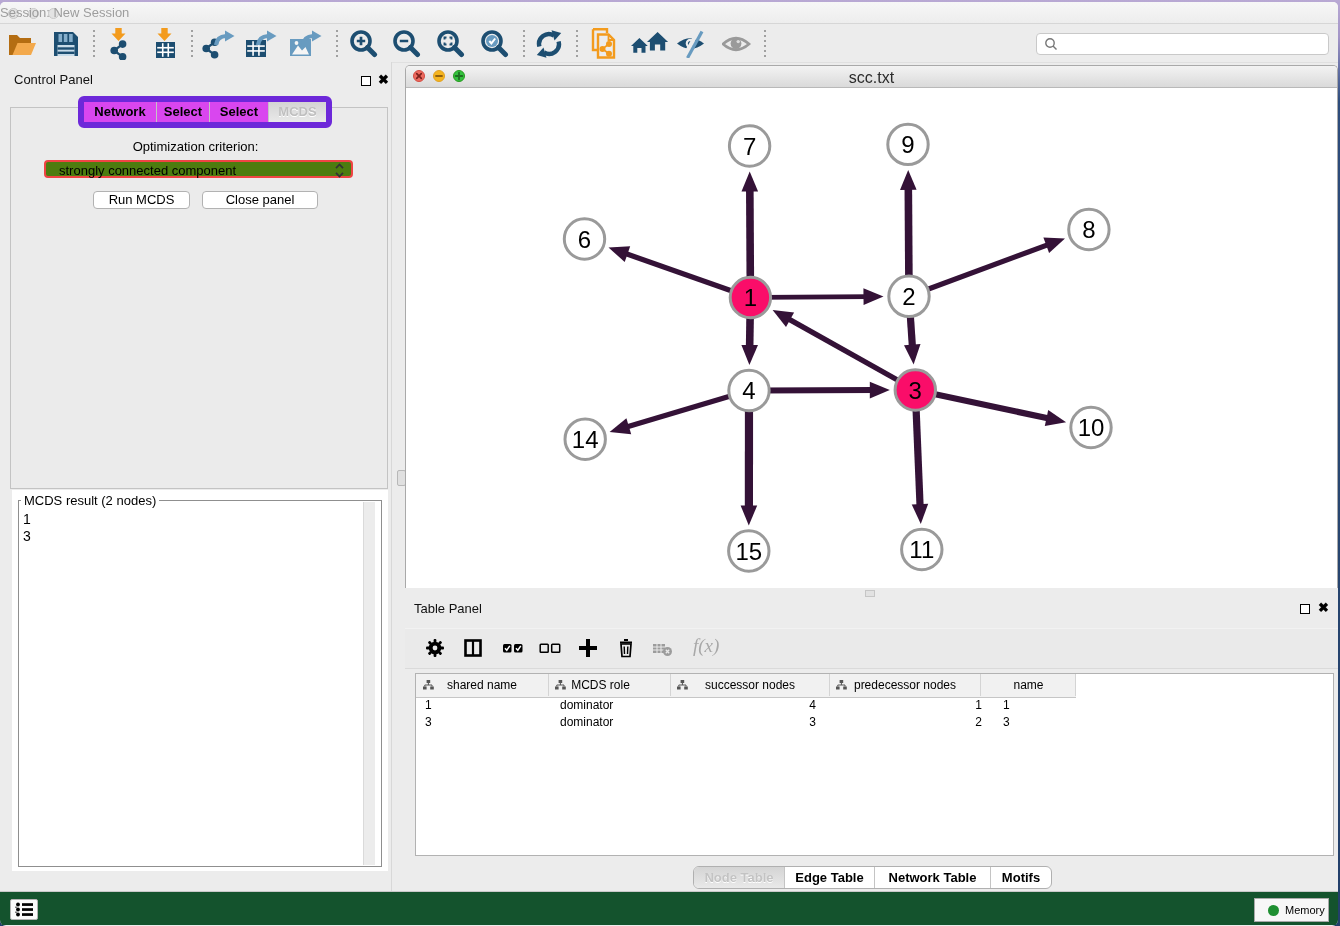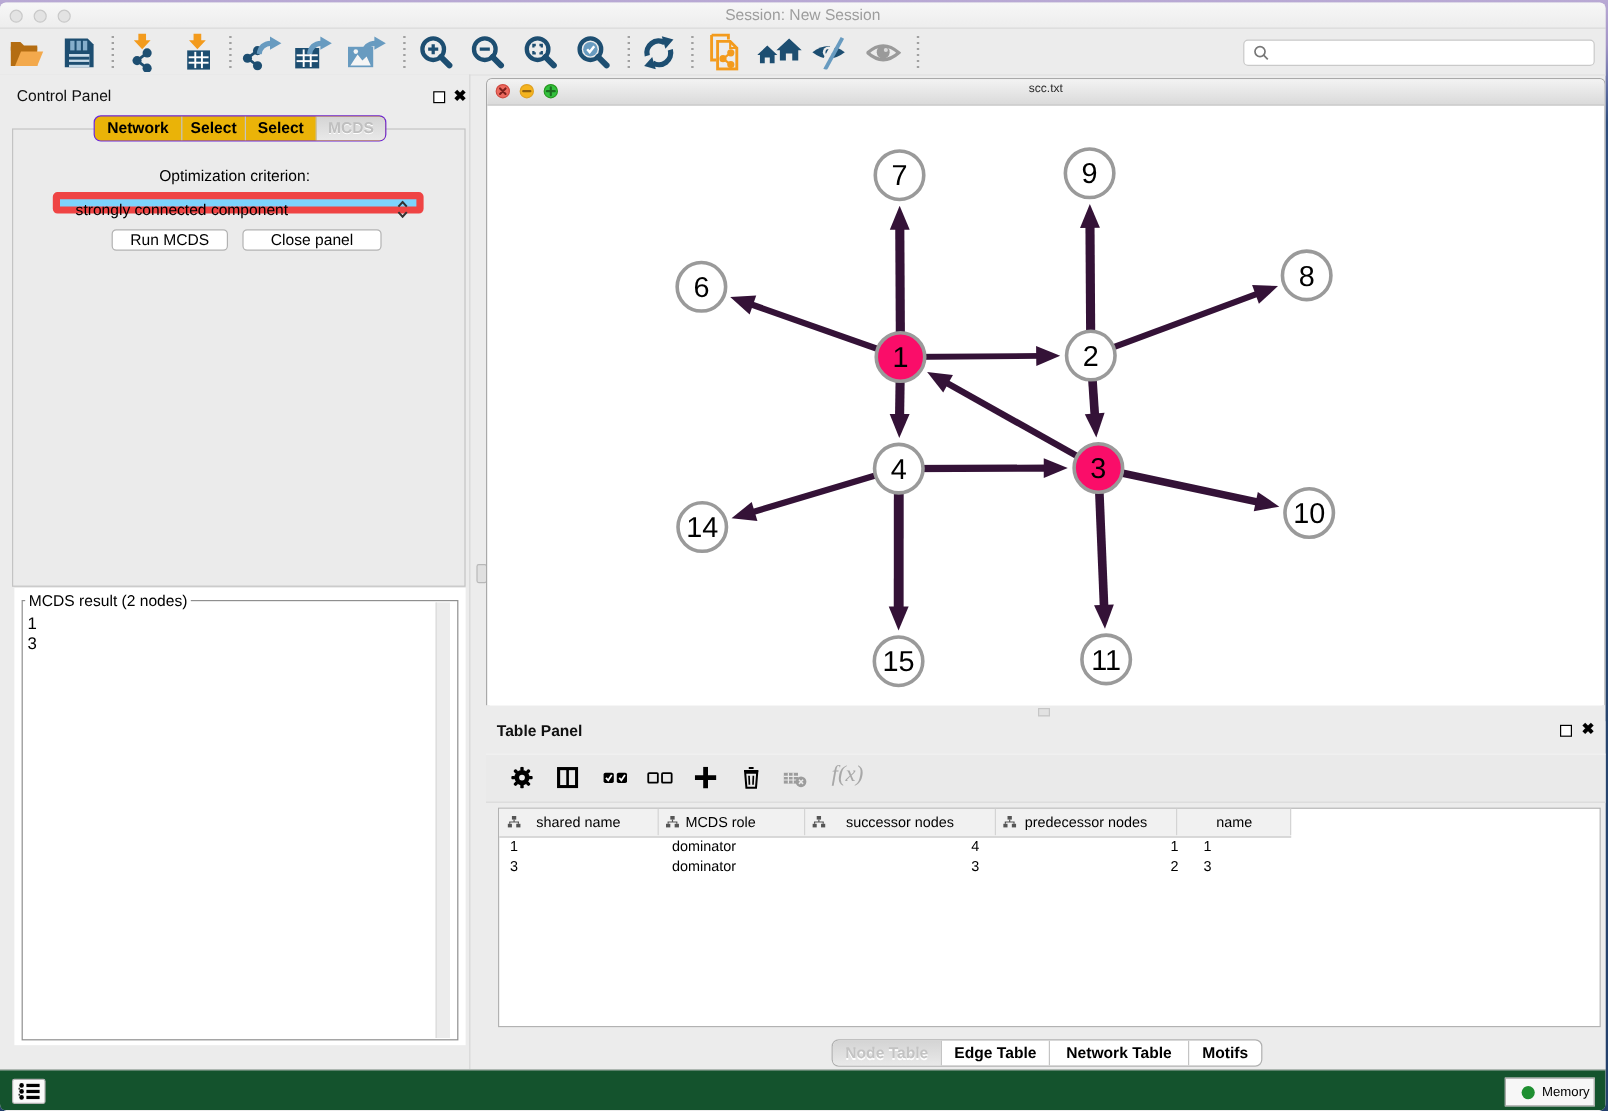--- a/index.html
+++ b/index.html
@@ -4,64 +4,64 @@
 <style>
 html,body{margin:0;padding:0}
 body{width:1340px;height:926px;overflow:hidden;position:relative;
   background:linear-gradient(180deg,#b9a9d4 0%,#a395c7 4%,#5c6ba0 8%,#2d4c7c 11%,#27456f 60%,#223f6b 100%);
   font-family:"Liberation Sans",sans-serif;-webkit-font-smoothing:antialiased}
 .abs{position:absolute}
 #win{position:absolute;left:0;top:2px;width:1338px;height:924px;background:#ececec;
   border-radius:5px 5px 6px 6px;overflow:hidden}
 #titlebar{position:absolute;left:0;top:0;width:100%;height:21px;
   background:linear-gradient(#f7f7f7,#ededed);border-bottom:1px solid #d6d6d6}
-#titlebar .title{position:absolute;left:0;right:0;top:3px;text-align:center;font-size:13px;color:#9d9d9d}
+#titlebar .title{position:absolute;left:0;right:0;top:3px;text-align:left;font-size:13px;color:#9d9d9d}
 .tl{position:absolute;top:6px;width:11px;height:11px;border-radius:50%;
   background:#e3e3e3;border:1px solid #c9c9c9;box-sizing:border-box}
 #toolbar{position:absolute;left:0;top:22px;width:100%;height:38px;background:#ececec;border-bottom:1px solid #e0e0e0}
 .sep{position:absolute;top:6px;height:27px;width:2px;background:repeating-linear-gradient(#a0a0a0 0 2px,rgba(0,0,0,0) 2px 5px)}
 .ticon{position:absolute;top:3px}
 #searchbox{position:absolute;left:1036px;top:9px;width:291px;height:20px;background:#fff;
   border:1px solid #c9c9c9;border-radius:4px}
 
 #cpanel{position:absolute;left:0;top:60px;width:391px;height:831px;background:#ececec}
 #cpanel h1{position:absolute;left:14px;top:10px;margin:0;font-size:13px;font-weight:normal;color:#111}
 .sqicon{position:absolute;width:8px;height:8px;border:1.7px solid #000;background:#fff}
 .xicon{position:absolute;font-size:13px;font-weight:bold;color:#000;line-height:10px}
 #tabs{position:absolute;left:78px;top:34px;height:20px;display:flex;
-  border:1px solid #6d28d9;border-radius:6px;overflow:hidden;background:#eab308}
+  border:6px solid #6d28d9;border-radius:6px;overflow:hidden;background:#d946ef}
 #tabs .tab{height:20px;line-height:20px;text-align:center;font-size:13px;font-weight:bold;color:#000;
   border-left:1px solid #c4c4c4}
 #tabs .tab:first-child{border-left:none}
 #tabs .tab.sel{background:linear-gradient(#d4d4d4,#e9e9e9);color:#bfbfbf;text-shadow:0 1px 0 #fff}
 #innerbox{position:absolute;left:10px;top:45px;width:378px;height:382px;background:#ebebeb;
   border:1px solid #c3c3c3;box-sizing:border-box}
 #optlabel{position:absolute;left:0;width:100%;top:77px;text-align:center;font-size:13px;color:#000}
-#dropdown{position:absolute;left:44px;top:98px;width:309px;height:18px;background:#7dd3fc;
-  border:6px solid #ef4444;border-radius:4px;box-sizing:border-box}
+#dropdown{position:absolute;left:44px;top:98px;width:309px;height:18px;background:#4d7c0f;
+  border:2px solid #ef4444;border-radius:4px;box-sizing:border-box}
 #dropdown span{position:absolute;left:13px;top:1px;font-size:13px;color:#000}
 .btn{position:absolute;top:129px;height:18px;background:#fff;border:1px solid #b2b2b2;border-radius:4px;
   box-sizing:border-box;text-align:center;font-size:13px;color:#000;line-height:16px}
 #whitelow{position:absolute;left:12px;top:428px;width:376px;height:381px;background:#fff}
 #fieldset{position:absolute;left:18px;top:438px;width:364px;height:367px;border:1px solid #8f8f8f;box-sizing:border-box}
 #fieldlegend{position:absolute;left:21px;top:431px;font-size:13px;background:#fff;padding:0 3px;color:#000}
 #scrolltrack{position:absolute;left:363px;top:440px;width:11px;height:363px;background:#ececec;border-left:1px solid #dadada}
 
 #vsplit{position:absolute;left:391px;top:60px;width:1px;height:831px;background:#d8d8d8}
 #vhandle{position:absolute;left:397px;top:468px;width:7px;height:14px;background:#e0e0e0;border:1px solid #b8b8b8;border-radius:2px}
 
 #netwin{position:absolute;left:405px;top:63px;width:933px;height:523px;background:#fff;
   border:1px solid #a9a9a9;border-bottom:none;border-radius:5px 5px 0 0;box-sizing:border-box;overflow:hidden}
 #nettitle{position:absolute;left:0;top:0;width:100%;height:21px;
   background:linear-gradient(#f3f3f3,#dadada);border-bottom:1px solid #b9b9b9}
-#nettitle .title{position:absolute;left:0;right:0;top:3px;text-align:center;font-size:10px;color:#2b2b2b}
+#nettitle .title{position:absolute;left:0;right:0;top:3px;text-align:center;font-size:16px;color:#2b2b2b}
 .mac{position:absolute;top:4px;width:12px;height:12px;border-radius:50%;box-sizing:border-box}
 
 #tpanel{position:absolute;left:405px;top:599px;width:933px;height:290px;background:#ececec}
-#tpanel h1{position:absolute;left:9px;top:0;margin:0;font-size:13px;font-weight:bold;color:#111}
+#tpanel h1{position:absolute;left:9px;top:0;margin:0;font-size:13px;font-weight:normal;color:#111}
 #ttoolbar{position:absolute;left:0;top:27px;width:100%;height:39px;background:#eaeaea;
   border-top:1px solid #f2f2f2;border-bottom:1px solid #dadada}
 #ttable{position:absolute;left:10px;top:72px;width:919px;height:183px;background:#fff;border:1px solid #b2b2b2;box-sizing:border-box}
 #thead{position:absolute;left:0;top:0;width:660px;height:23px;background:#f1f1f1;border-bottom:1px solid #c6c6c6}
 .hcell{position:absolute;top:0;height:22px;line-height:22px;font-size:12px;color:#000;text-align:center}
 .hsep{position:absolute;top:0;width:1px;height:22px;background:#d4d4d4}
 .trow{position:absolute;font-size:12px;color:#000;height:16px;line-height:16px}
 #btabs{position:absolute;left:288px;top:265px;height:21px;display:flex;border:1px solid #b0b0b0;border-radius:6px;overflow:hidden;background:#fff}
 #btabs .tab{height:21px;line-height:21px;text-align:center;font-size:13px;font-weight:bold;color:#000;border-left:1px solid #c4c4c4}
 #btabs .tab:first-child{border-left:none}

